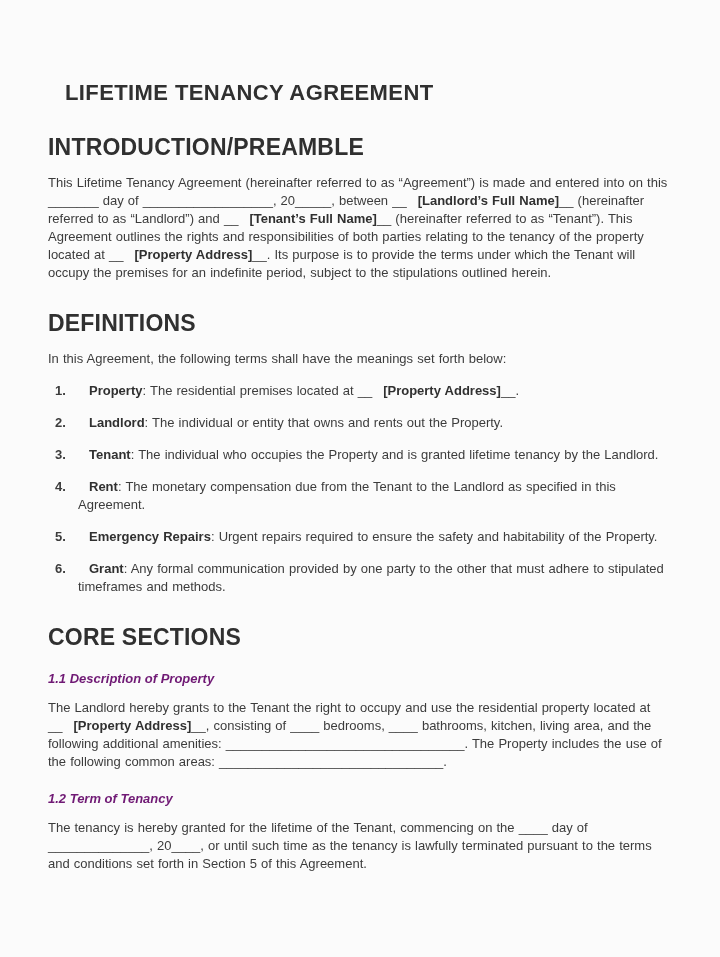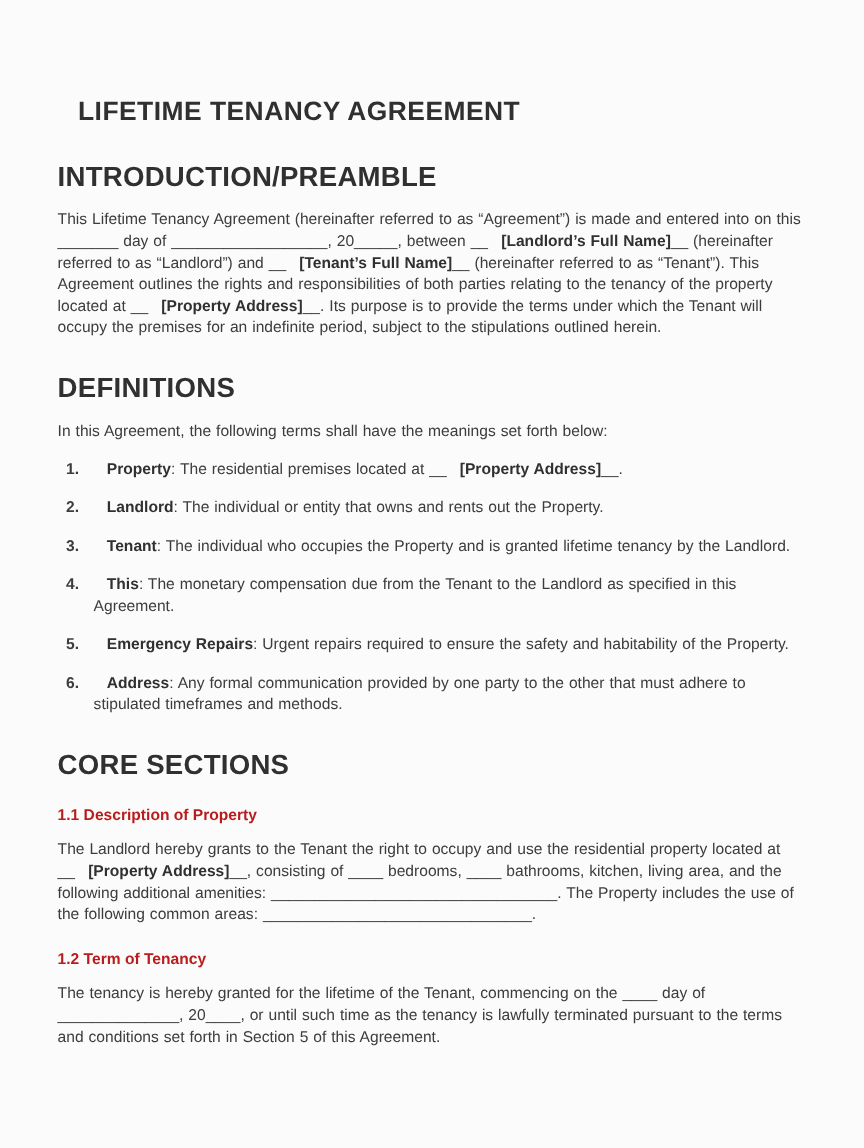--- a/index.html
+++ b/index.html
@@ -30,22 +30,23 @@
   }
   h3.sub-heading {
     font-size: 15px;
     font-weight: 700;
     color: #303030;
     margin: 24px 0 0 0;
   }
   h4.minor-heading {
     font-size: 13px;
     font-weight: 700;
-    color: #b91c1c;
+    color: #701a75;
     margin: 20px 0 0 0;
+    font-style: italic;
   }
   p.body-text {
     font-size: 13px;
     line-height: 18px;
     margin: 13px 0 0 0;
     word-spacing: 0.5px;
   }
   ol.defs {
     list-style: none;
     margin: 14px 0 0 0;
@@ -89,29 +90,29 @@
     <li class="def">
       <span class="num">2.</span>
       <span class="def-text"><span class="seg-b">Landlord</span><span>: The individual or entity that owns and rents out the Property.</span></span>
     </li>
     <li class="def">
       <span class="num">3.</span>
       <span class="def-text"><span class="seg-b">Tenant</span><span>: The individual who occupies the Property and is granted lifetime tenancy by the Landlord.</span></span>
     </li>
     <li class="def">
       <span class="num">4.</span>
-      <span class="def-text"><span class="seg-b">This</span><span>: The monetary compensation due from the Tenant to the Landlord as specified in this Agreement.</span></span>
+      <span class="def-text"><span class="seg-b">Rent</span><span>: The monetary compensation due from the Tenant to the Landlord as specified in this Agreement.</span></span>
     </li>
     <li class="def">
       <span class="num">5.</span>
       <span class="def-text"><span class="seg-b">Emergency Repairs</span><span>: Urgent repairs required to ensure the safety and habitability of the Property.</span></span>
     </li>
     <li class="def">
       <span class="num">6.</span>
-      <span class="def-text"><span class="seg-b">Address</span><span>: Any formal communication provided by one party to the other that must adhere to stipulated timeframes and methods.</span></span>
+      <span class="def-text"><span class="seg-b">Grant</span><span>: Any formal communication provided by one party to the other that must adhere to stipulated timeframes and methods.</span></span>
     </li>
   </ol>
 
   <h2 class="sec-heading">CORE SECTIONS</h2>
 
 
   <h4 class="minor-heading">1.1 Description of Property</h4>
   <p class="body-text"><span>The Landlord hereby grants to the Tenant the right to occupy and use the residential property located at __</span><span class="seg-b">[Property Address]</span><span>__, consisting of ____ bedrooms, ____ bathrooms, kitchen, living area, and the following additional amenities: _________________________________. The Property includes the use of the following common areas: _______________________________.</span></p>
 
   <h4 class="minor-heading">1.2 Term of Tenancy</h4>

